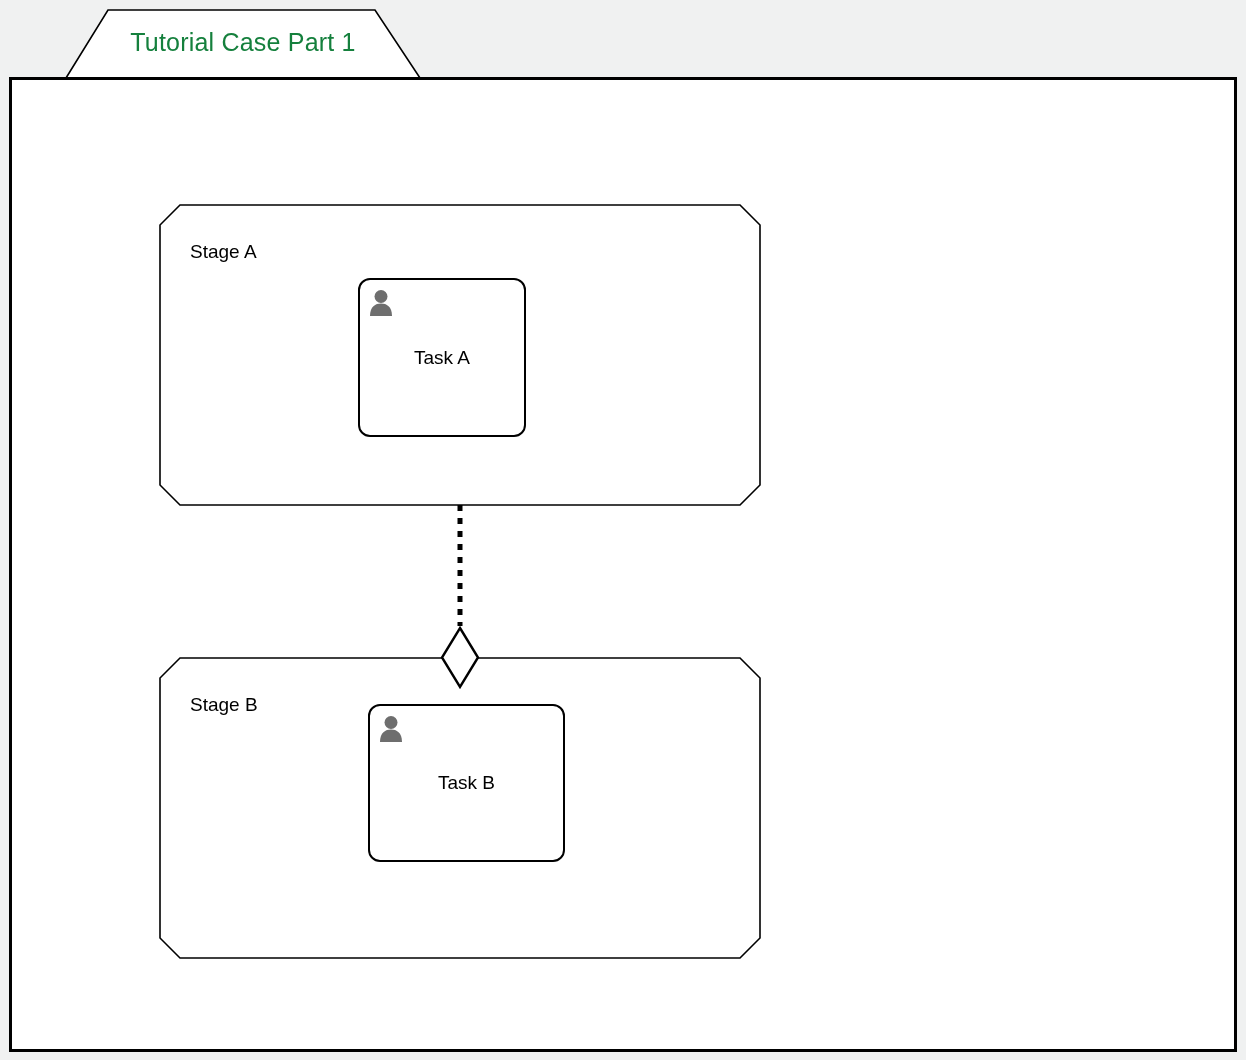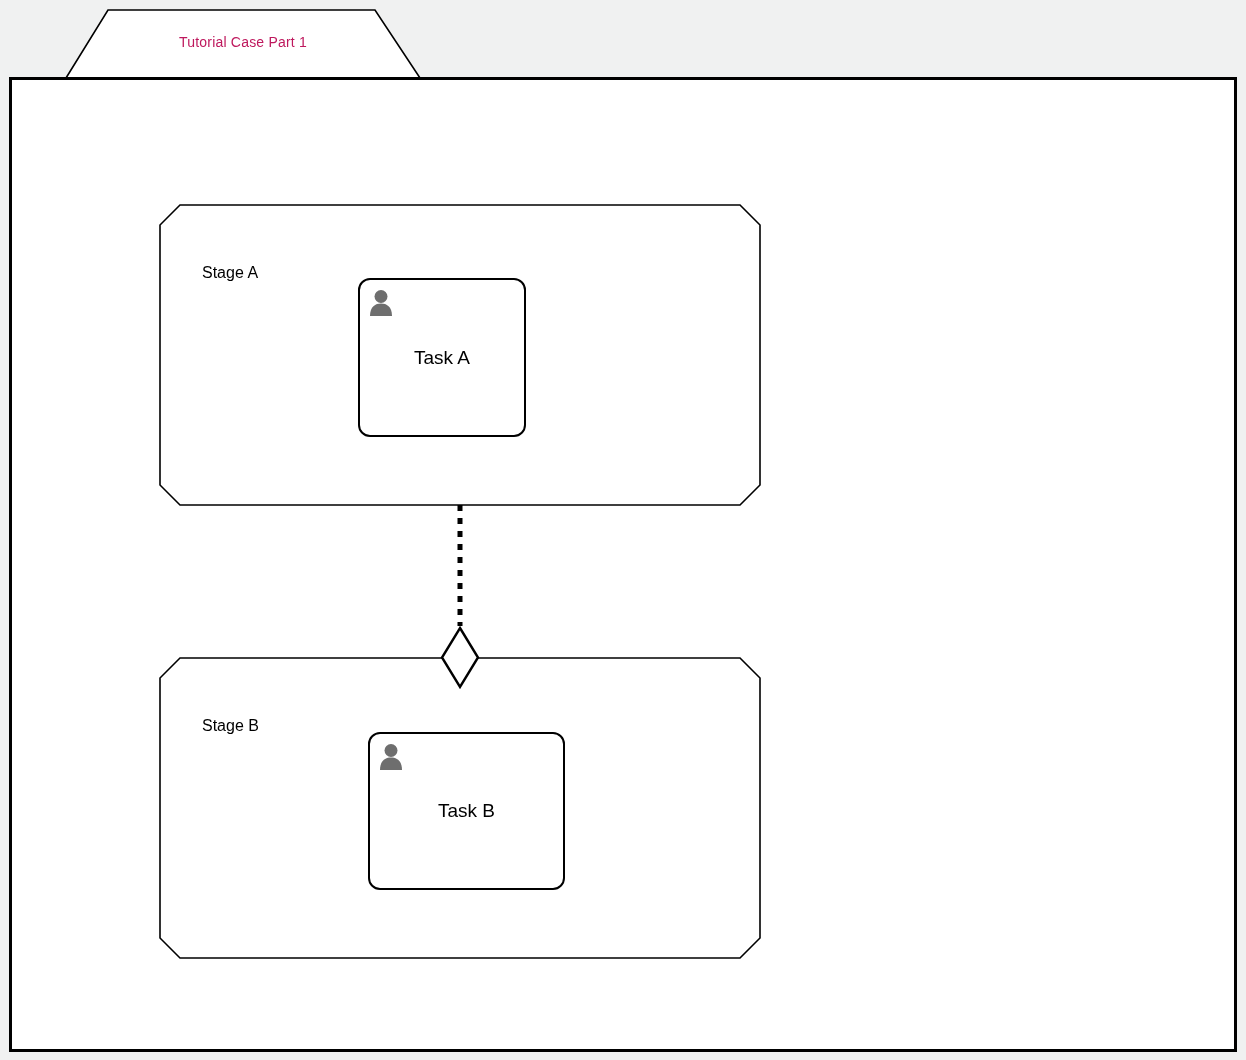--- a/index.html
+++ b/index.html
@@ -13,46 +13,46 @@
     position: relative;
     width: 1246px; height: 1060px;
     background: #f0f1f1;
   }
   .abs { position: absolute; }
   
   .case-tab-svg { left: 0; top: 0; width: 440px; height: 90px; }
   .case-tab-label {
     left: 66px; top: 10px; width: 354px; height: 64px;
     display: flex; align-items: center; justify-content: center;
-    font-size: 14px; color: #be185d; letter-spacing: 0.2px;
+    font-size: 25px; color: #15803d; letter-spacing: 0.2px;
   }
   
   .case-body {
     left: 9px; top: 77px; width: 1228px; height: 975px;
     background: #ffffff;
     border: 3px solid #000000;
   }
   
   .stage { width: 602px; height: 302px; }
   .stage-a { left: 159px; top: 204px; }
   .stage-b { left: 159px; top: 657px; }
   .stage svg { display: block; width: 602px; height: 302px; }
   .stage-label {
-    position: absolute; left: 43px; top: 37px;
-    font-size: 16px; color: #000; margin-top: 23px;
+    position: absolute; left: 31px; top: 37px;
+    font-size: 19px; color: #000;
   }
   
   .task {
     background: #ffffff;
     border: 2px solid #000000;
     border-radius: 12px;
     display: flex; align-items: center; justify-content: center;
   }
   .task-a { left: 358px; top: 278px; width: 168px; height: 159px; }
-  .task-b { left: 368px; top: 732px; width: 197px; height: 158px; justify-content: center; }
+  .task-b { left: 368px; top: 704px; width: 197px; height: 158px; justify-content: center; }
   .task-label { font-size: 19px; color: #000; }
   .task-icon { position: absolute; left: 9px; top: 9px; width: 24px; height: 28px; }
   
   .connector-svg { left: 435px; top: 500px; width: 50px; height: 195px; }
 </style>
 </head>
 <body>
 
 <div class="canvas">
 

